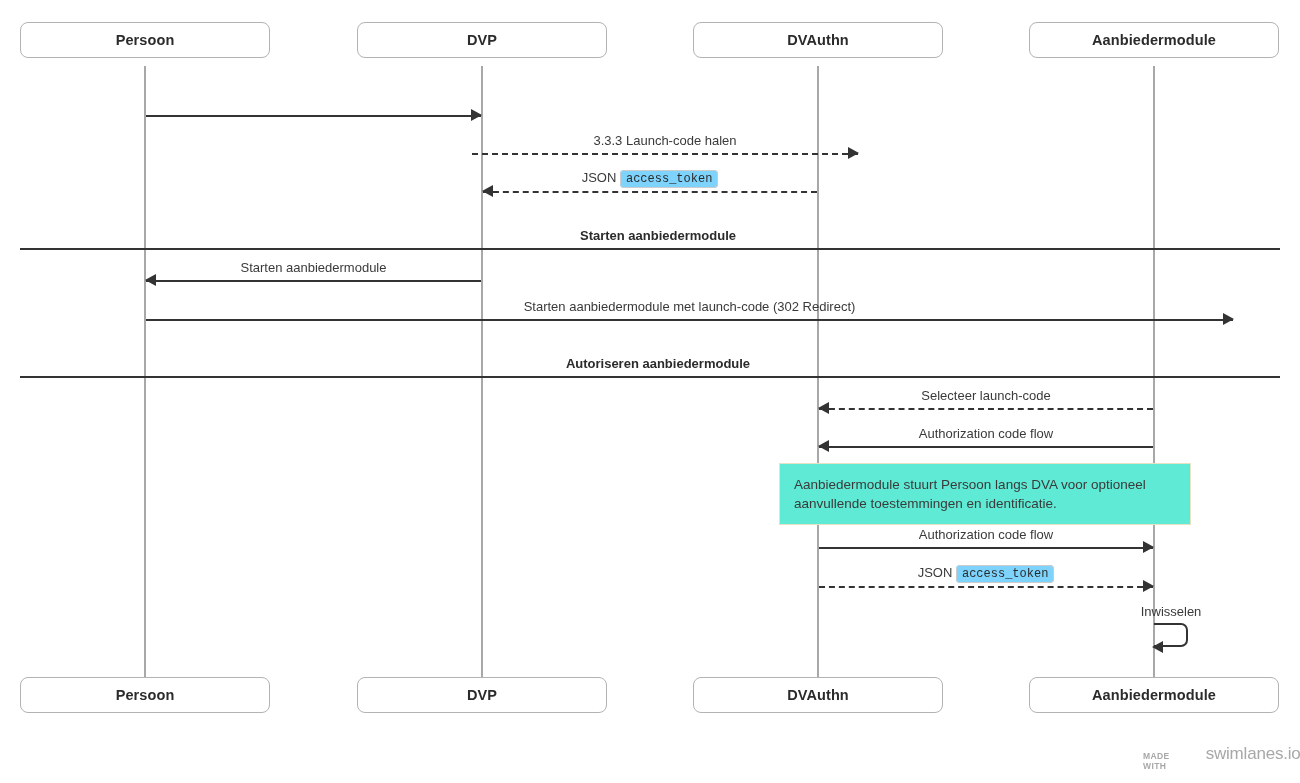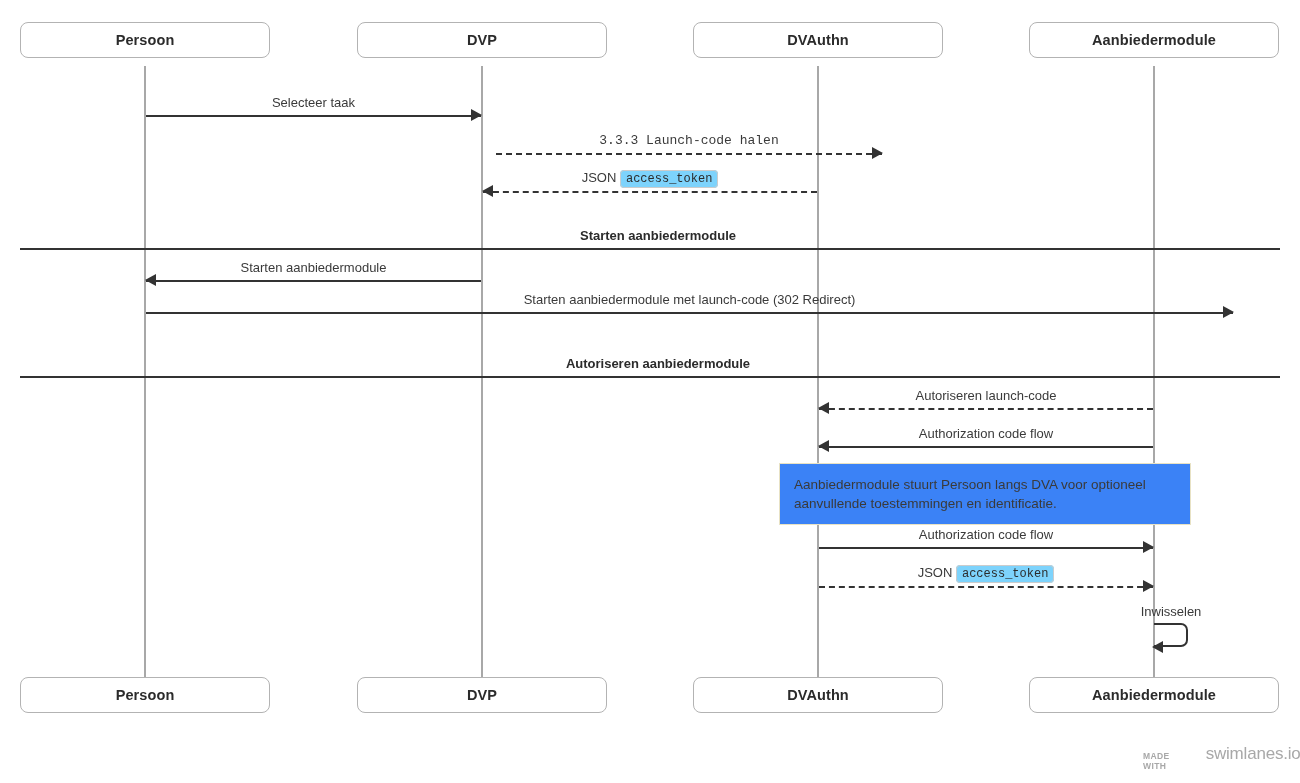--- a/index.html
+++ b/index.html
@@ -117,21 +117,21 @@
     border: 1px solid #cccccc;
     border-radius: 4px;
     padding: 1px 5px 1px 5px;
     color: #2b2b2b;
   }
 
   
   .note {
     position: absolute;
     box-sizing: border-box;
-    background: #3b82f6;
+    background: #5eead4;
     border: 1px solid #e8e2c4;
     padding: 11px 14px;
     font-size: 13.5px;
     line-height: 19px;
     color: #3a3a3a;
     z-index: 7;
   }
 
   
   .selfmsg {
@@ -223,46 +223,45 @@
     <div class="participant" style="left: 1029px; top: 677px; width: 250px;">
       <span class="p-label">Aanbiedermodule</span>
     </div>
     <div class="divider-line" style="left: 20px; top: 248px; width: 1260px;"></div>
     <div class="divider-label" style="top: 228px; left: 0px; width: 1300px; background: transparent;">Starten aanbiedermodule</div>
     <div class="divider-line" style="left: 20px; top: 376px; width: 1260px;"></div>
     <div class="divider-label" style="top: 356px; left: 0px; width: 1300px; background: transparent;">Autoriseren aanbiedermodule</div>
     <div class="msg" style="left: 146px; top: 93px; width: 335px; height: 24px;">
       <div class="msg-line" style="top: 22px;"></div>
       <div class="arrowhead right" style="top: 16px;"></div>
-      <div class="msg-label">Selecteer taak</div>
-    </div>
-    <div class="msg" style="left: 496px; top: 131px; width: 386px; height: 24px; font-family: Liberation Mono, monospace;">
+    </div>
+    <div class="msg" style="left: 472px; top: 131px; width: 386px; height: 24px;">
       <div class="msg-line dashed" style="top: 22px;"></div>
       <div class="arrowhead right" style="top: 16px;"></div>
       <div class="msg-label">3.3.3 Launch-code halen</div>
     </div>
     <div class="msg" style="left: 483px; top: 169px; width: 334px; height: 24px;">
       <div class="msg-line dashed" style="top: 22px;"></div>
       <div class="arrowhead left" style="top: 16px;"></div>
       <div class="msg-label">JSON <span class="code">access_token</span></div>
     </div>
     <div class="msg" style="left: 146px; top: 258px; width: 335px; height: 24px;">
       <div class="msg-line" style="top: 22px;"></div>
       <div class="arrowhead left" style="top: 16px;"></div>
       <div class="msg-label">Starten aanbiedermodule</div>
     </div>
-    <div class="msg" style="left: 146px; top: 290px; width: 1087px; height: 24px;">
+    <div class="msg" style="left: 146px; top: 297px; width: 1087px; height: 24px;">
       <div class="msg-line" style="top: 22px;"></div>
       <div class="arrowhead right" style="top: 16px;"></div>
       <div class="msg-label">Starten aanbiedermodule met launch-code (302 Redirect)</div>
     </div>
     <div class="msg" style="left: 819px; top: 386px; width: 334px; height: 24px;">
       <div class="msg-line dashed" style="top: 22px;"></div>
       <div class="arrowhead left" style="top: 16px;"></div>
-      <div class="msg-label">Autoriseren launch-code</div>
+      <div class="msg-label">Selecteer launch-code</div>
     </div>
     <div class="msg" style="left: 819px; top: 424px; width: 334px; height: 24px;">
       <div class="msg-line" style="top: 22px;"></div>
       <div class="arrowhead left" style="top: 16px;"></div>
       <div class="msg-label">Authorization code flow</div>
     </div>
     <div class="msg" style="left: 819px; top: 525px; width: 334px; height: 24px;">
       <div class="msg-line" style="top: 22px;"></div>
       <div class="arrowhead right" style="top: 16px;"></div>
       <div class="msg-label">Authorization code flow</div>

